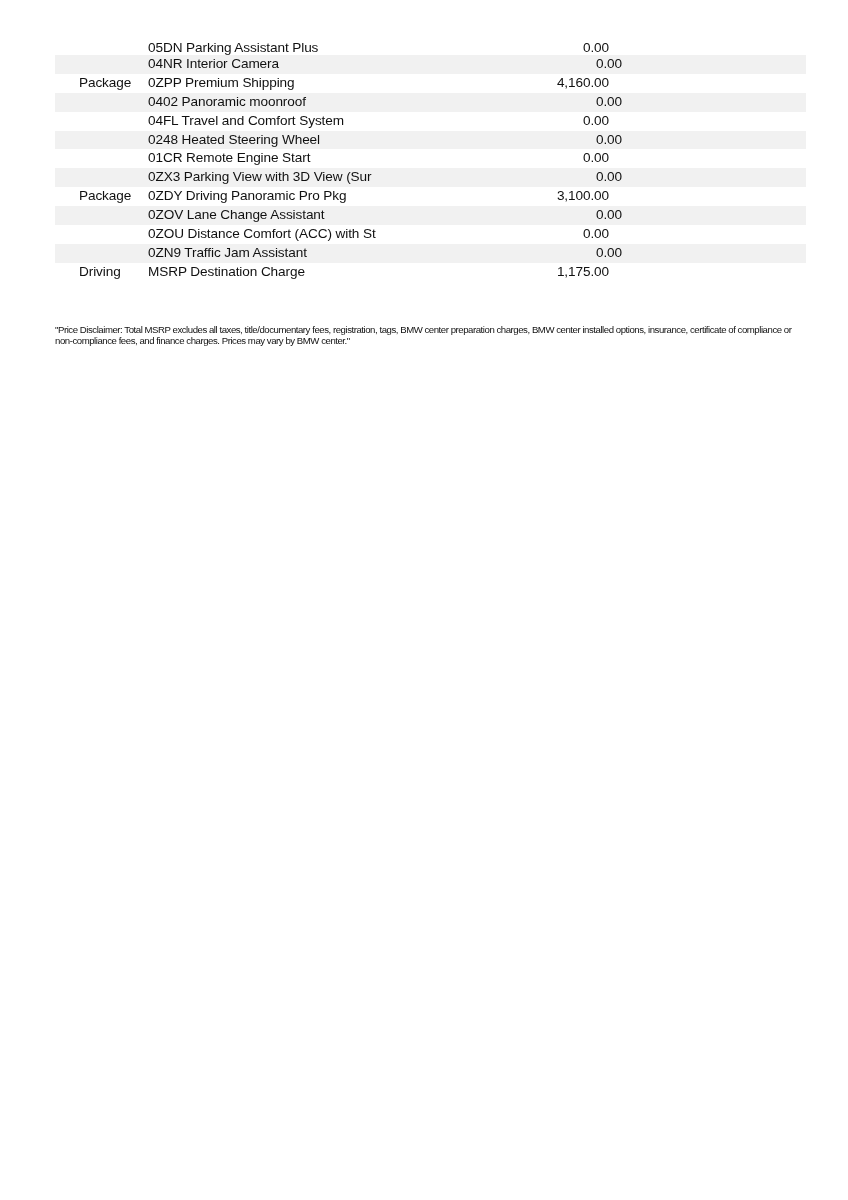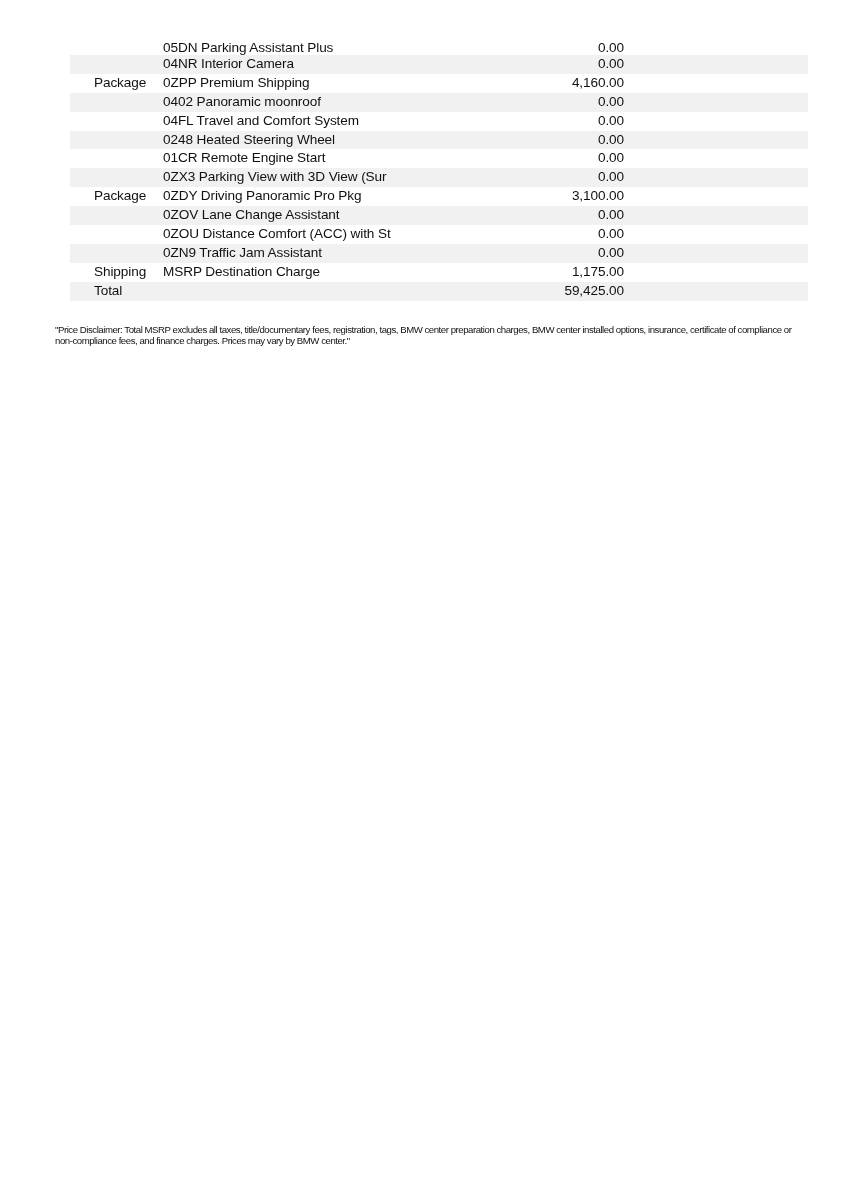--- a/index.html
+++ b/index.html
@@ -18,27 +18,27 @@
     .price-table {
       position: absolute;
       left: 55px;
       top: 40px;
       width: 738px;
     }
     .row {
       position: relative;
       height: 18.9px;
       width: 738px;
-      margin-left: 15px;
     }
     .row.first {
       height: 15px;
     }
     .row.striped {
       background: #f1f1f1;
+      padding-left: 13px;
     }
     .cell {
       position: absolute;
       top: 0;
       font-size: 13.6px;
       line-height: 16px;
       white-space: nowrap;
       letter-spacing: -0.1px;
     }
     .row:not(.first) .cell {
@@ -123,24 +123,19 @@
     <span class="cell cat"></span>
     <span class="cell desc">0ZOU Distance Comfort (ACC) with St</span>
     <span class="cell amt">0.00</span>
   </div>
   <div class="row striped">
     <span class="cell cat"></span>
     <span class="cell desc">0ZN9 Traffic Jam Assistant</span>
     <span class="cell amt">0.00</span>
   </div>
   <div class="row">
-    <span class="cell cat">Shipping</span>
+    <span class="cell cat">Driving</span>
     <span class="cell desc">MSRP Destination Charge</span>
     <span class="cell amt">1,175.00</span>
-  </div>
-  <div class="row striped">
-    <span class="cell cat">Total</span>
-    <span class="cell desc"></span>
-    <span class="cell amt">59,425.00</span>
   </div>
 </div>
 
 <p class="disclaimer">"Price Disclaimer: Total MSRP excludes all taxes, title/documentary fees, registration, tags, BMW center preparation charges, BMW center installed options, insurance, certificate of compliance or non-compliance fees, and finance charges. Prices may vary by BMW center."</p>
 
 </body></html>

